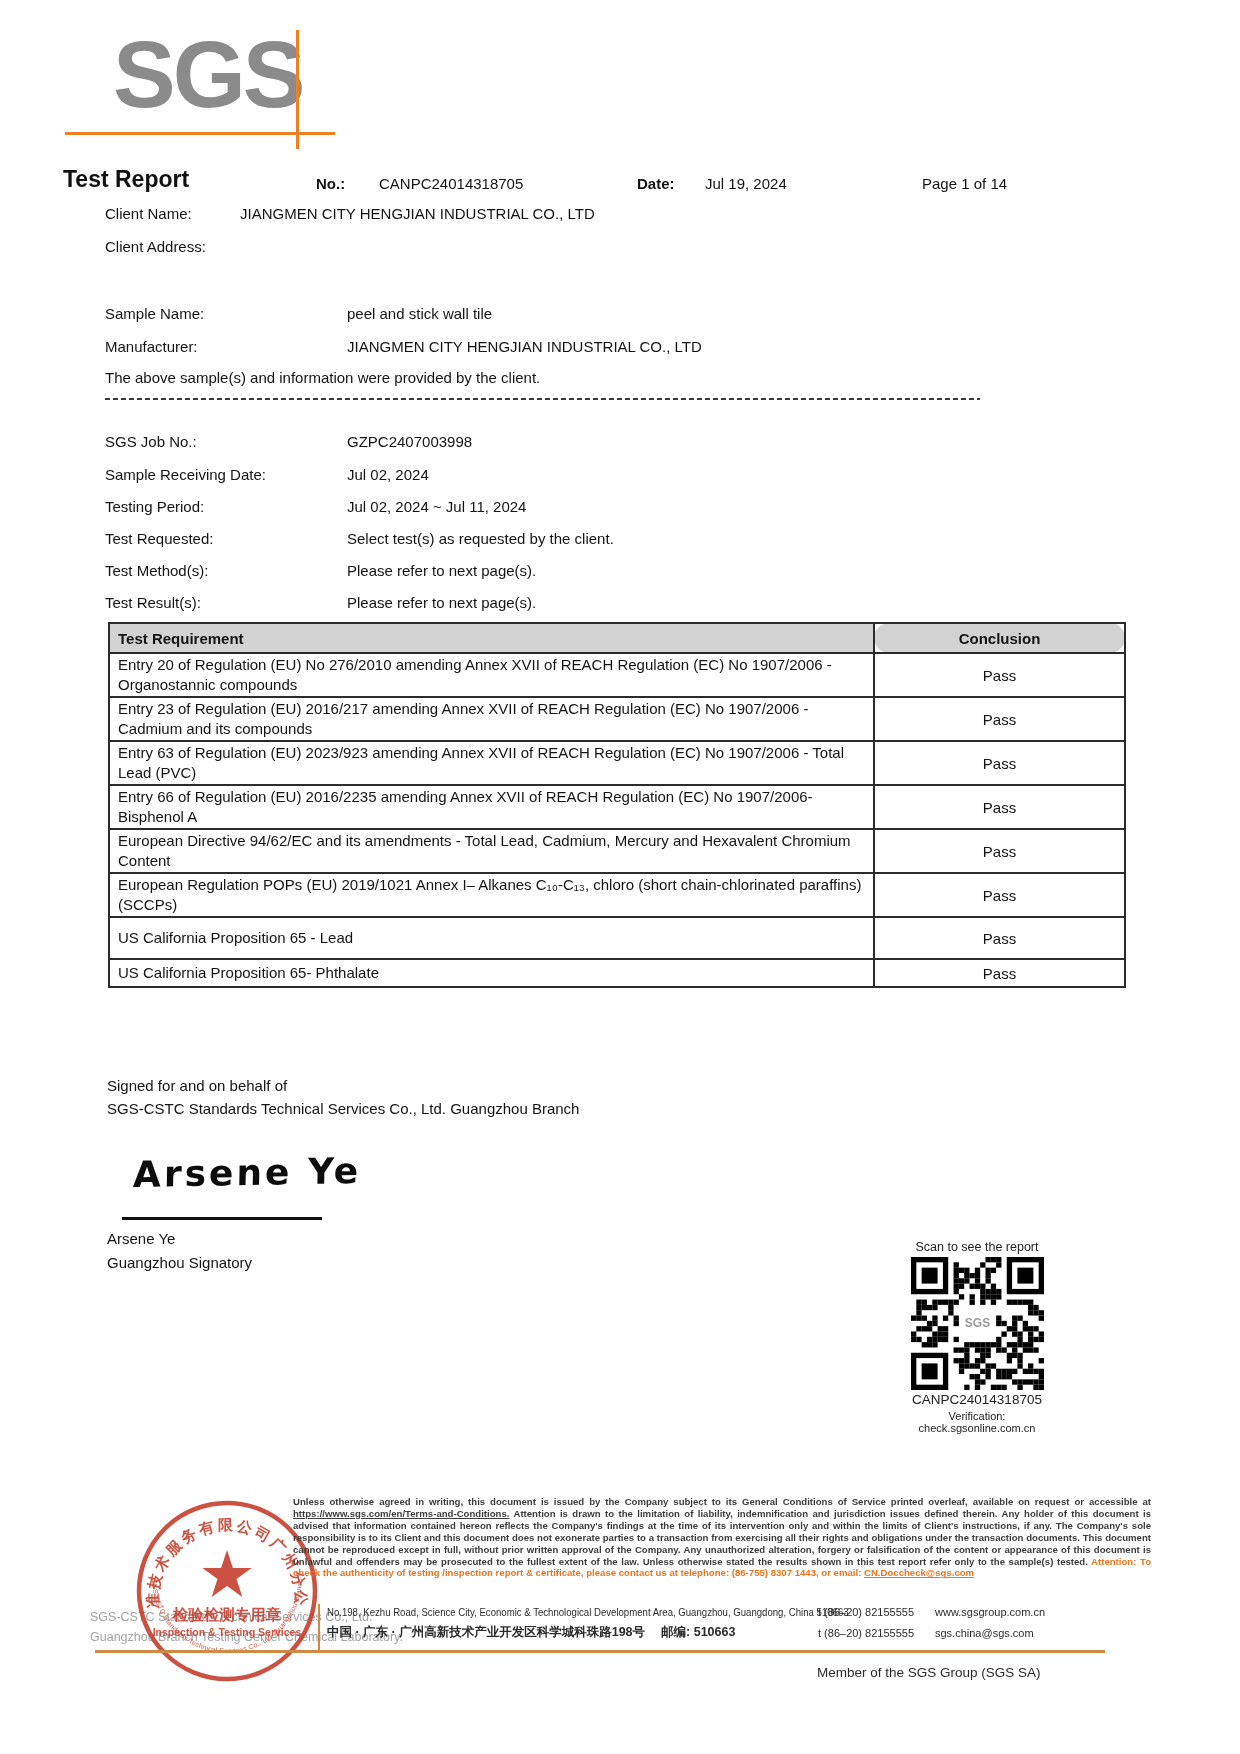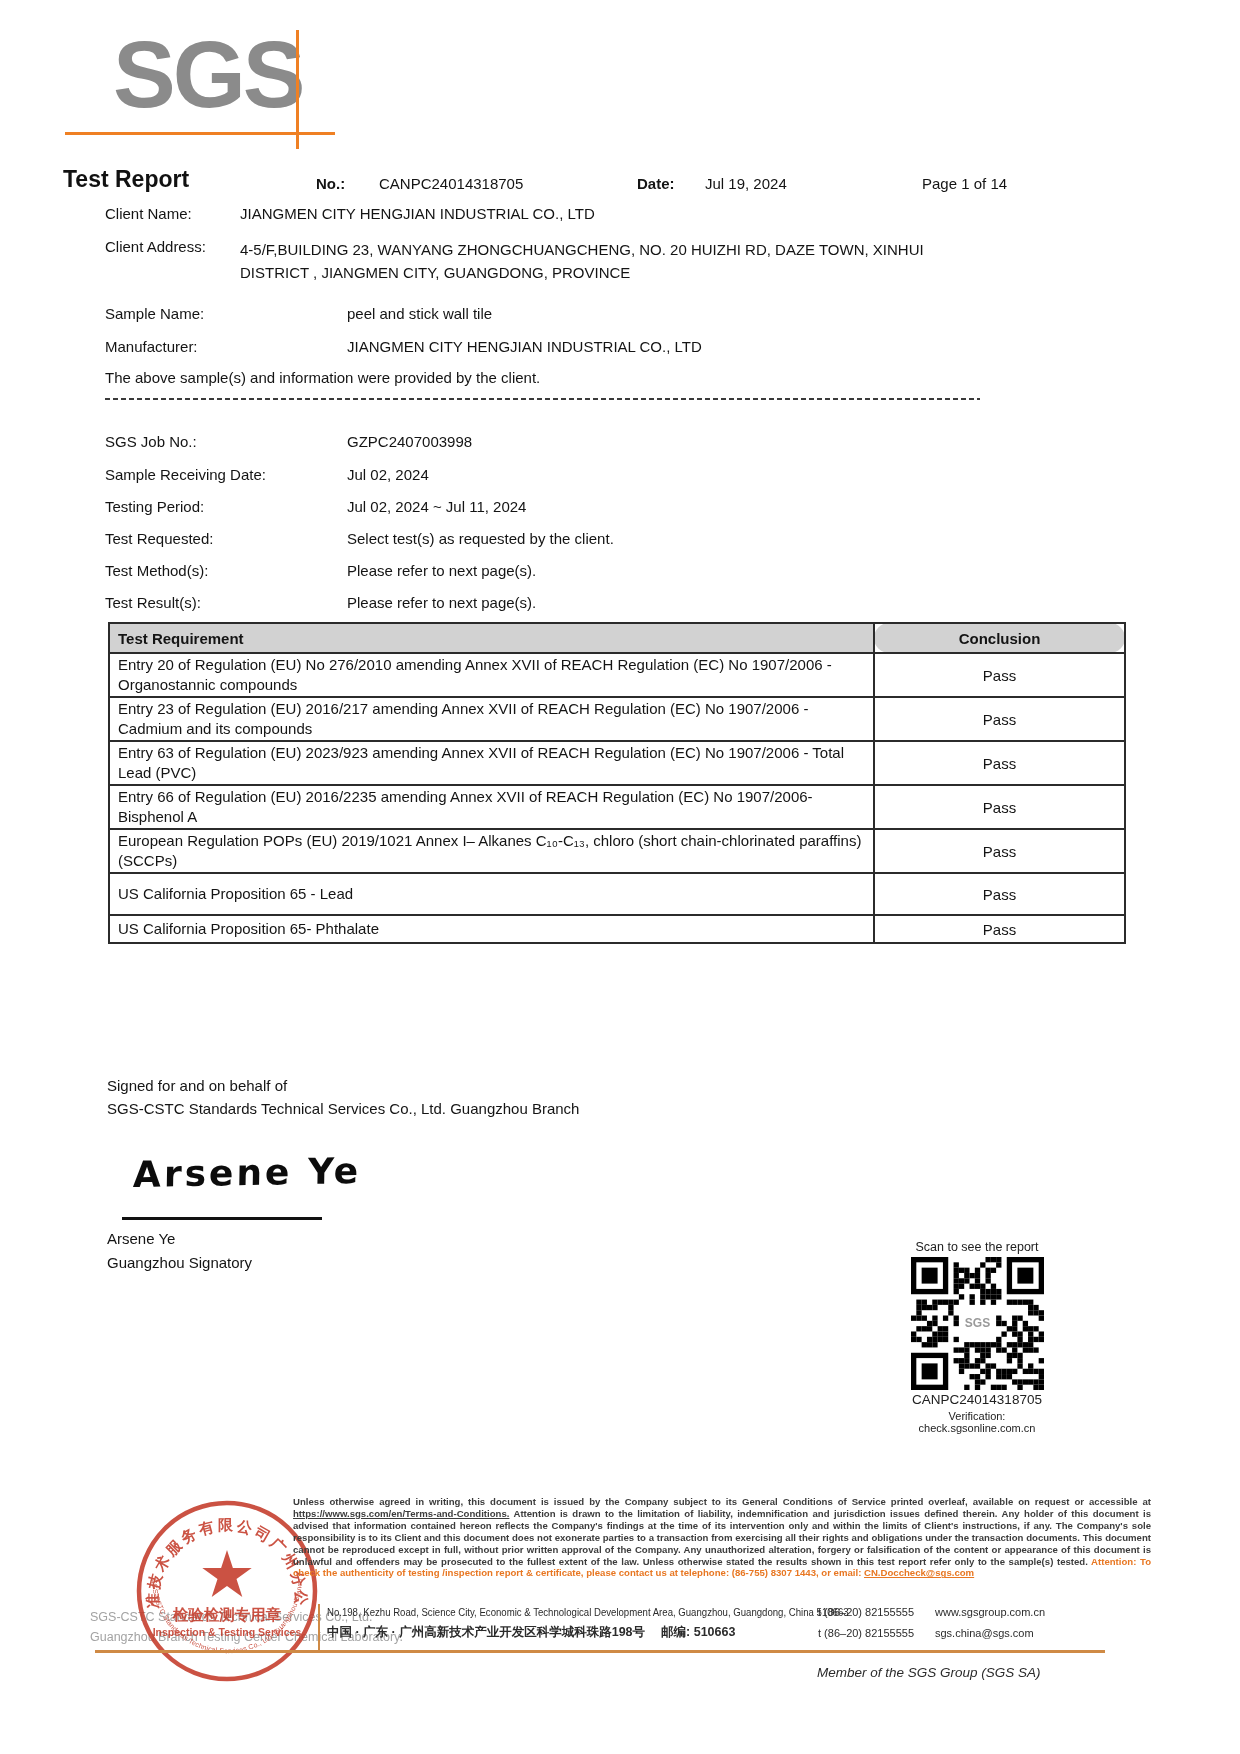--- a/index.html
+++ b/index.html
@@ -63,21 +63,20 @@
   <div class="abs title" style="left:63px;top:166px;">Test Report</div>
   <div class="abs lbl bold" style="left:316px;top:175px;">No.:</div>
   <div class="abs val" style="left:379px;top:175px;">CANPC24014318705</div>
   <div class="abs lbl bold" style="left:637px;top:175px;">Date:</div>
   <div class="abs val" style="left:705px;top:175px;">Jul 19, 2024</div>
   <div class="abs val" style="left:922px;top:175px;">Page 1 of 14</div>
 
   <div class="abs lbl" style="left:105px;top:205px;">Client Name:</div>
   <div class="abs val" style="left:240px;top:205px;">JIANGMEN CITY HENGJIAN INDUSTRIAL CO., LTD</div>
   <div class="abs lbl" style="left:105px;top:238px;">Client Address:</div>
-  <div class="abs val" style="left:240px;top:238px;width:745px;line-height:23px;">4-5/F,BUILDING 23, WANYANG ZHONGCHUANGCHENG, NO. 20 HUIZHI RD, DAZE TOWN, XINHUI DISTRICT , JIANGMEN CITY, GUANGDONG, PROVINCE</div>
 
   <div class="abs lbl" style="left:105px;top:305px;">Sample Name:</div>
   <div class="abs val" style="left:347px;top:305px;">peel and stick wall tile</div>
   <div class="abs lbl" style="left:105px;top:338px;">Manufacturer:</div>
   <div class="abs val" style="left:347px;top:338px;">JIANGMEN CITY HENGJIAN  INDUSTRIAL CO., LTD</div>
   <div class="abs val" style="left:105px;top:369px;">The above sample(s) and information were provided by the client.</div>
   <div class="abs dashes" style="left:105px;top:398px;width:875px;"></div>
 
   <div class="abs lbl" style="left:105px;top:433px;">SGS Job No.:</div>
   <div class="abs val" style="left:347px;top:433px;">GZPC2407003998</div>
@@ -109,20 +108,24 @@
     <tr style="height:44px;">
       <td class="req">Entry 23 of Regulation (EU) 2016/217 amending Annex XVII of REACH Regulation (EC) No 1907/2006 - Cadmium and its compounds</td>
       <td class="concl">Pass</td>
     </tr>
     <tr style="height:44px;">
       <td class="req">Entry 63 of Regulation (EU) 2023/923 amending Annex XVII of REACH Regulation (EC) No 1907/2006 - Total Lead (PVC)</td>
       <td class="concl">Pass</td>
     </tr>
     <tr style="height:44px;">
       <td class="req">Entry 66 of Regulation (EU) 2016/2235 amending Annex XVII of REACH Regulation (EC) No 1907/2006- Bisphenol A</td>
+      <td class="concl">Pass</td>
+    </tr>
+    <tr style="height:44px;">
+      <td class="req">European Directive 94/62/EC and its amendments - Total Lead, Cadmium, Mercury and Hexavalent Chromium Content</td>
       <td class="concl">Pass</td>
     </tr>
     <tr style="height:44px;">
       <td class="req">European Regulation POPs (EU) 2019/1021 Annex I– Alkanes C₁₀-C₁₃, chloro (short chain-chlorinated paraffins) (SCCPs)</td>
       <td class="concl">Pass</td>
     </tr>
     <tr style="height:42px;">
       <td class="req">US California Proposition 65 - Lead</td>
       <td class="concl">Pass</td>
     </tr>
@@ -383,15 +386,15 @@
   </div>
 
   <div class="abs foot-vline" style="left:318px;top:1604px;height:46px;"></div>
   <div class="abs addr-en" style="left:327px;top:1607px;">No.198, Kezhu Road, Science City, Economic &amp; Technological Development Area, Guangzhou, Guangdong, China 510663</div>
   <div class="abs addr-tel" style="left:818px;top:1606px;">t (86–20) 82155555</div>
   <div class="abs addr-tel" style="left:935px;top:1606px;">www.sgsgroup.com.cn</div>
   <div class="abs addr-cn" style="left:327px;top:1624px;">中国 · 广东 · 广州高新技术产业开发区科学城科珠路198号　 邮编: 510663</div>
   <div class="abs addr-tel" style="left:818px;top:1627px;">t (86–20) 82155555</div>
   <div class="abs addr-tel" style="left:935px;top:1627px;">sgs.china@sgs.com</div>
   <div class="abs foot-hline" style="left:95px;top:1650px;width:1010px;"></div>
-  <div class="abs member" style="left:817px;top:1665px;font-style:italic;">Member of the SGS Group (SGS SA)</div>
+  <div class="abs member" style="left:817px;top:1665px;">Member of the SGS Group (SGS SA)</div>
 
 </div>
 
 </body></html>

